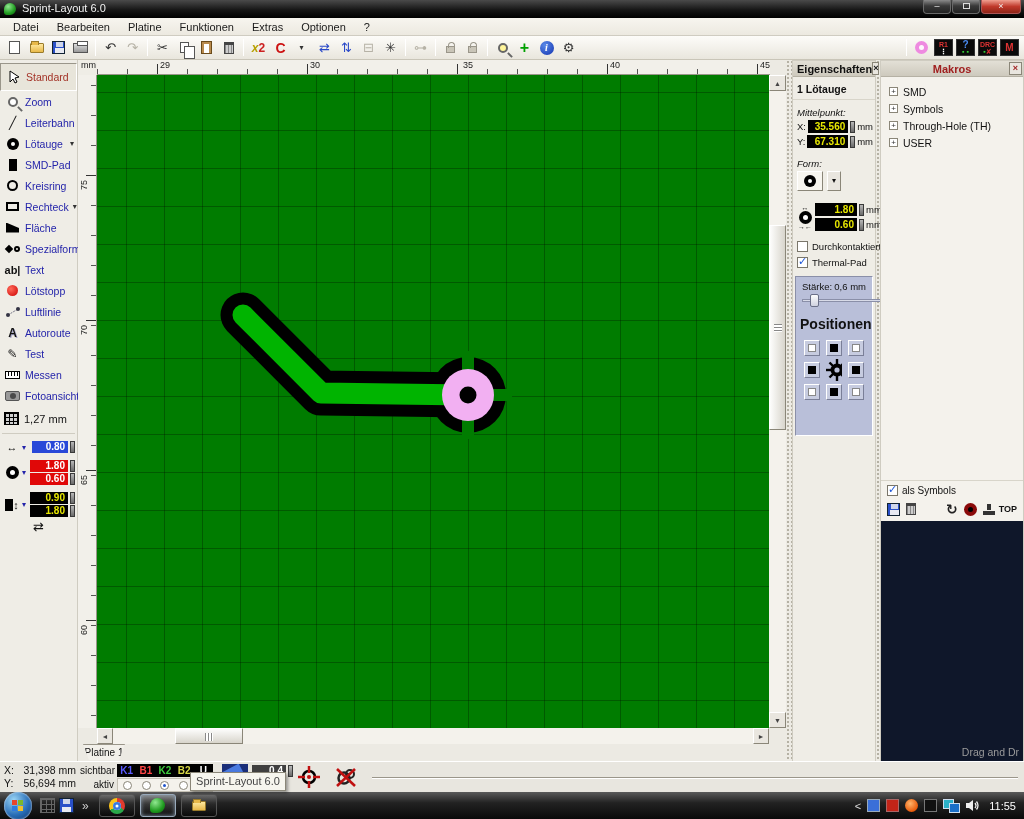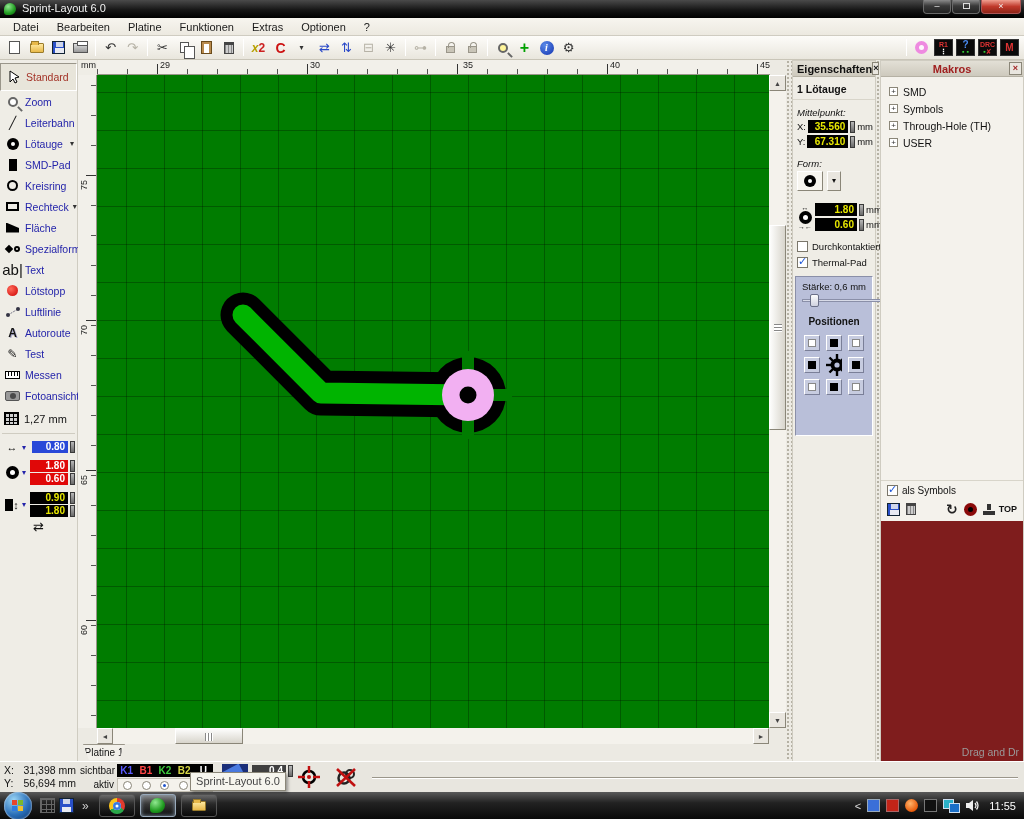--- a/index.html
+++ b/index.html
@@ -143,21 +143,21 @@
      font-size:8px;text-align:center;line-height:18px;margin-left:2px;}
   .cbrow{display:flex;align-items:center;gap:4px;padding:3px 2px 2px 4px;}
   .cb{width:11px;height:11px;background:#fff;border:1px solid #7a766a;position:relative;flex:0 0 11px;}
   .cb.checked::after{content:"✓";position:absolute;left:0px;top:-3px;color:#1a54d8;font-size:11px;font-weight:bold;}
   .lavbox{margin:6px 2px 0 2px;height:160px;background:#B9BFD9;border:1px solid;border-color:#8a8fa8 #fff #fff #8a8fa8;padding:4px;}
   .staerke{display:flex;justify-content:space-between;font-size:9.5px;padding:0 2px;}
   .slider{position:relative;height:14px;margin:2px 2px 0 2px;}
   .slider .groove{position:absolute;left:0;right:0;top:5px;height:3px;background:#d8dbe8;border:1px solid #8a8fa8;}
   .slider .knob{position:absolute;left:8px;top:0;width:9px;height:13px;background:linear-gradient(#fdfdfd,#cfd2e0);
      border:1px solid #6a6f88;border-radius:2px;}
-  .poslabel{text-align:center;font-weight:bold;font-size:10px;margin:8px 0 8px 0;}
+  .poslabel{text-align:center;font-weight:bold;font-size:14px;margin:8px 0 8px 0;}
   .posgrid{display:grid;grid-template-columns:repeat(3,16px);grid-template-rows:repeat(3,16px);gap:6px;justify-content:center;}
   .pcell{width:16px;height:16px;background:#C7CCE0;border:1px solid;border-color:#fff #7a7f98 #7a7f98 #fff;
      display:flex;align-items:center;justify-content:center;}
   .pcell span{width:8px;height:8px;}
   .pcell .w{background:#fff;border:1px solid #888;}
   .pcell .b{background:#000;}
   .pcell.center{background:transparent;border:none;}
 
   
   #makros{left:880px;top:60px;width:144px;height:702px;background:#F4F2EC;border:1px solid #cfccc1;
@@ -170,21 +170,21 @@
   .texp{width:9px;height:9px;background:#fff;border:1px solid #8a8678;font-size:8px;line-height:7px;text-align:center;color:#333;flex:0 0 9px;}
   .mkcheck{display:flex;align-items:center;gap:4px;padding:4px 0 2px 6px;font-size:10px;}
   .mkbtns{display:flex;align-items:center;gap:6px;padding:3px 6px 4px 6px;}
   .rot-ic{font-size:14px;font-weight:bold;color:#222;}
   .padred{width:13px;height:13px;border-radius:50%;background:#8a0a0a;position:relative;}
   .padred::after{content:"";position:absolute;inset:4px;border-radius:50%;background:#000;}
   .stamp-ic{width:12px;height:11px;position:relative;}
   .stamp-ic::before{content:"";position:absolute;left:4px;top:0;width:4px;height:6px;background:#333;}
   .stamp-ic::after{content:"";position:absolute;left:0;bottom:0;width:12px;height:4px;background:#333;}
   .toplab{font-size:9px;font-weight:bold;color:#111;margin-left:-2px;}
-  .preview{flex:1;background:#7f1d1d;position:relative;}
+  .preview{flex:1;background:#0f172a;position:relative;}
   .draghint{position:absolute;right:4px;bottom:3px;color:#9a9a9a;font-size:10.5px;}
 
   
   #tabrow{left:78px;top:744px;width:708px;height:17px;background:#ECEAE3;}
   .btab{position:absolute;left:5px;top:0;width:42px;height:16px;background:#F2F0EA;
      clip-path:polygon(0 0,100% 0,calc(100% - 6px) 100%,6px 100%);border-top:1px solid #9a968a;
      font-size:10px;text-align:center;line-height:15px;}
   #statusbar{left:0;top:761px;width:1024px;height:31px;background:#E8E6DF;border-top:1px solid #fff;}
   .coords{position:absolute;left:2px;top:2px;width:76px;height:27px;font-size:10.5px;}
   .coords .row{display:flex;justify-content:space-between;padding:0 2px;line-height:13px;}
@@ -429,21 +429,21 @@
       <span>Fläche</span>
     </div>
     <div class="tool">
       <span class="ic">
           <span class="diam"></span>
           <span class="minring"></span>
         </span>
       <span>Spezialform</span>
     </div>
     <div class="tool">
-      <span class="ic" style="font-weight:normal;font-size:15px">ab|</span>
+      <span class="ic" style="font-weight:bold;font-size:11px">ab|</span>
       <span>Text</span>
     </div>
     <div class="tool">
       <span class="ic">
           <span class="reddot"></span>
         </span>
       <span>Lötstopp</span>
     </div>
     <div class="tool">
       <span class="ic">

